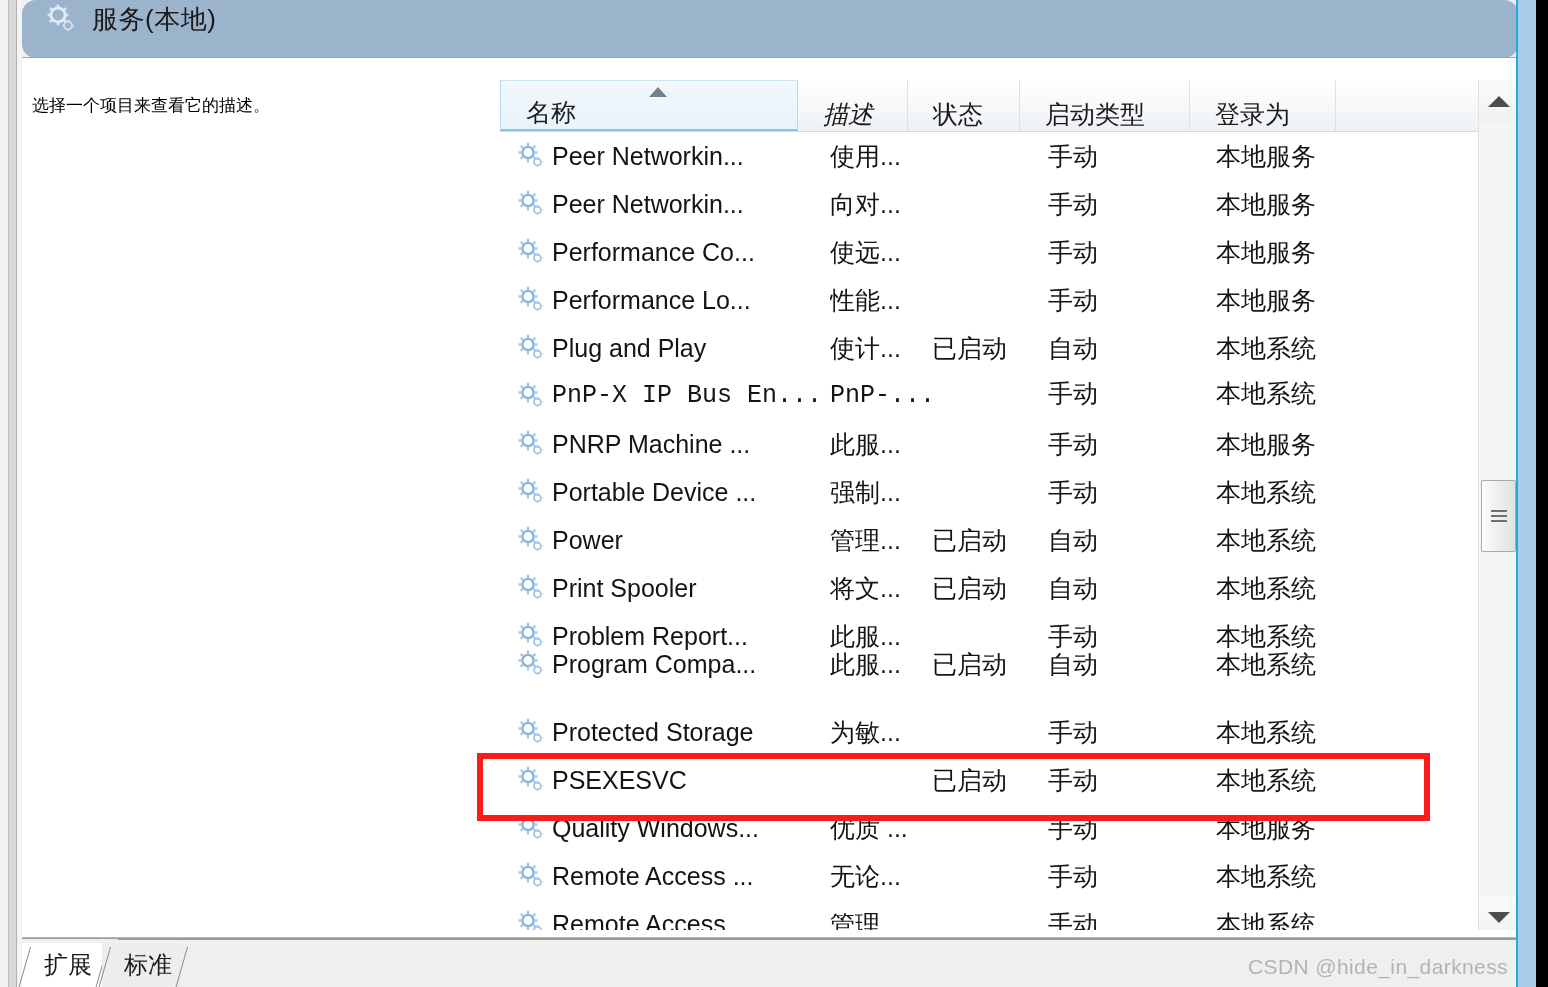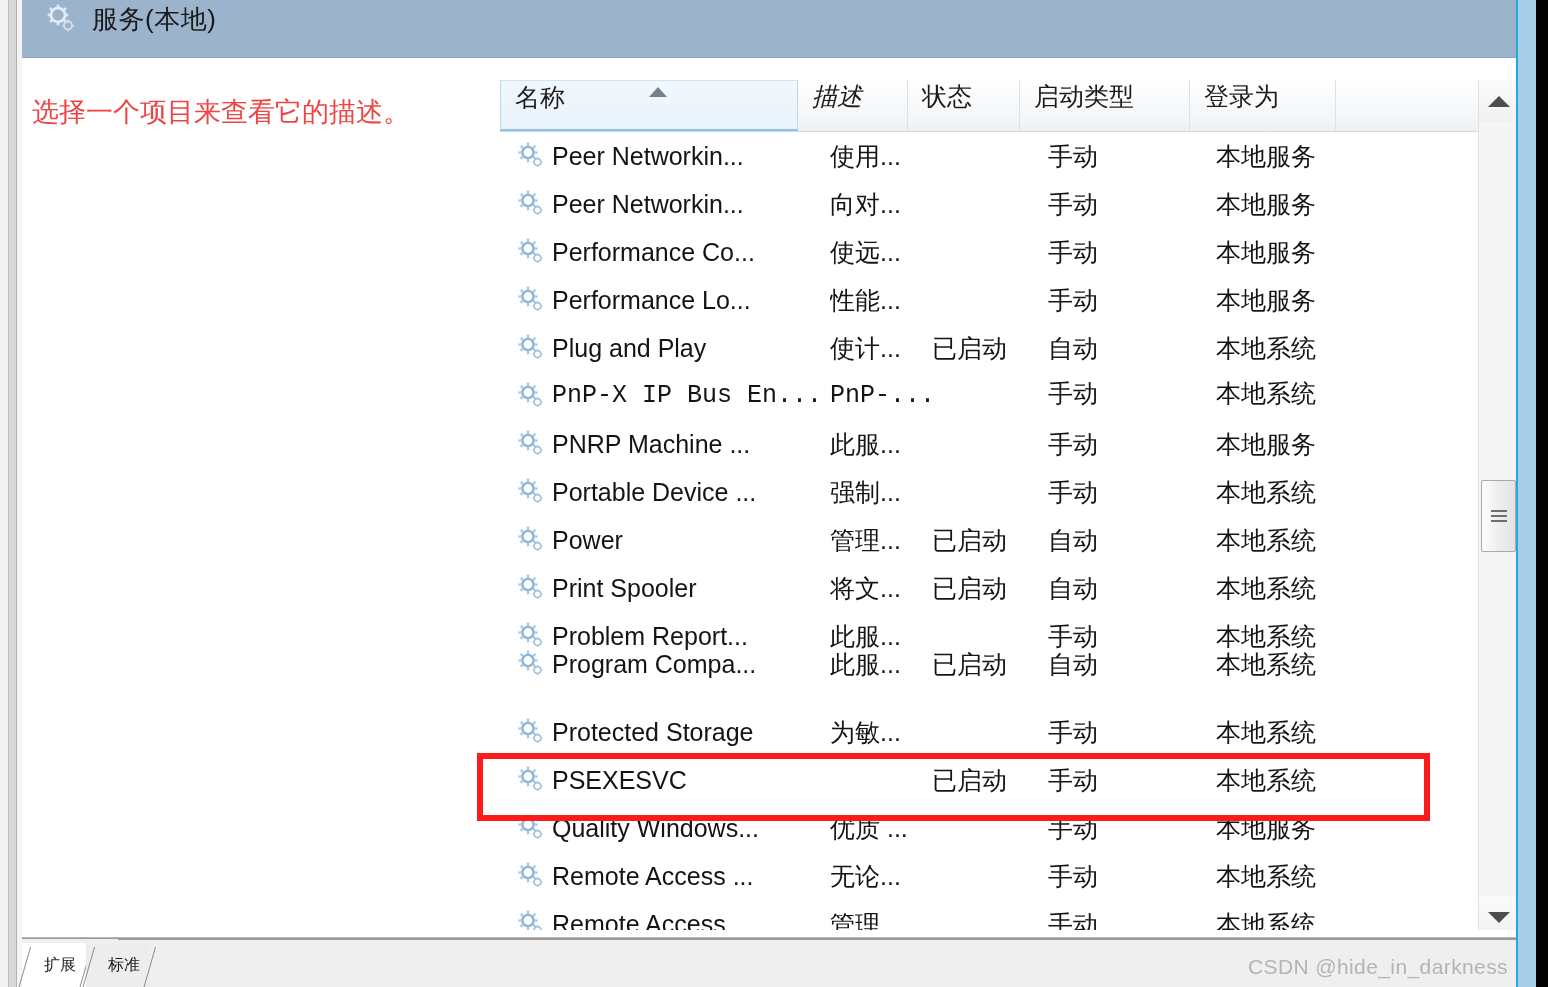--- a/index.html
+++ b/index.html
@@ -62,20 +62,21 @@
     width: 5px; height: 987px;
     background: #f4f4f4;
   }
 
   
   .title-band {
     position: absolute;
     left: 22px; top: 0;
     width: 1496px; height: 58px;
     background: #9cb3cc;
+    border-radius: 14px;
   }
   .title-band::after {
     content: "";
     position: absolute;
     left: 0; bottom: 0;
     width: 100%; height: 1px;
     background: #90a8c3;
   }
   .title-row {
     position: absolute;
@@ -109,22 +110,22 @@
   
   .desc-pane {
     position: absolute;
     left: 0; top: 0;
     width: 478px; height: 880px;
     background: #ffffff;
   }
   .desc-text {
     position: absolute;
     left: 10px; top: 36px;
-    font-size: 27px;
-    color: #ef4444;
+    font-size: 17px;
+    color: #000000;
     white-space: nowrap;
   }
 
   
   .pane-notch {
     position: absolute;
     left: 452px; top: -24px;
     width: 60px; height: 34px;
     background: #ffffff;
     border-top-left-radius: 16px;
@@ -147,24 +148,24 @@
     border-bottom: 1px solid #d6d9dc;
     box-sizing: border-box;
   }
   .lv-col-head {
     position: absolute;
     top: 0;
     height: 51px;
     box-sizing: border-box;
     border-right: 1px solid #dfe2e5;
     display: flex;
-    align-items: flex-start;
+    align-items: flex-end;
     font-size: 25px;
     color: #1b1b1b;
-    padding-left: 14px;
+    padding-left: 25px;
     white-space: nowrap;
   }
   .lv-col-head.sorted {
     background: linear-gradient(to bottom, #f2f8fc 0%, #e9f3fb 100%);
     border: 1px solid #b9d9ee;
     border-bottom: 2px solid #8cc3e5;
     border-top: 1px solid #cbe4f4;
   }
   .sort-arrow {
     position: absolute;
@@ -286,21 +287,21 @@
     position: absolute;
     left: 0; top: 0;
     display: flex;
     align-items: flex-end;
     height: 48px;
   }
   .tab {
     position: relative;
     height: 44px;
     padding: 0 10px 0 22px;
-    font-size: 16px;
+    font-size: 24px;
     color: #1b1b1b;
     display: flex;
     align-items: center;
     white-space: nowrap;
   }
   .tab::before {
     content: "";
     position: absolute;
     left: 2px; top: 4px;
     width: 1px; height: 42px;

